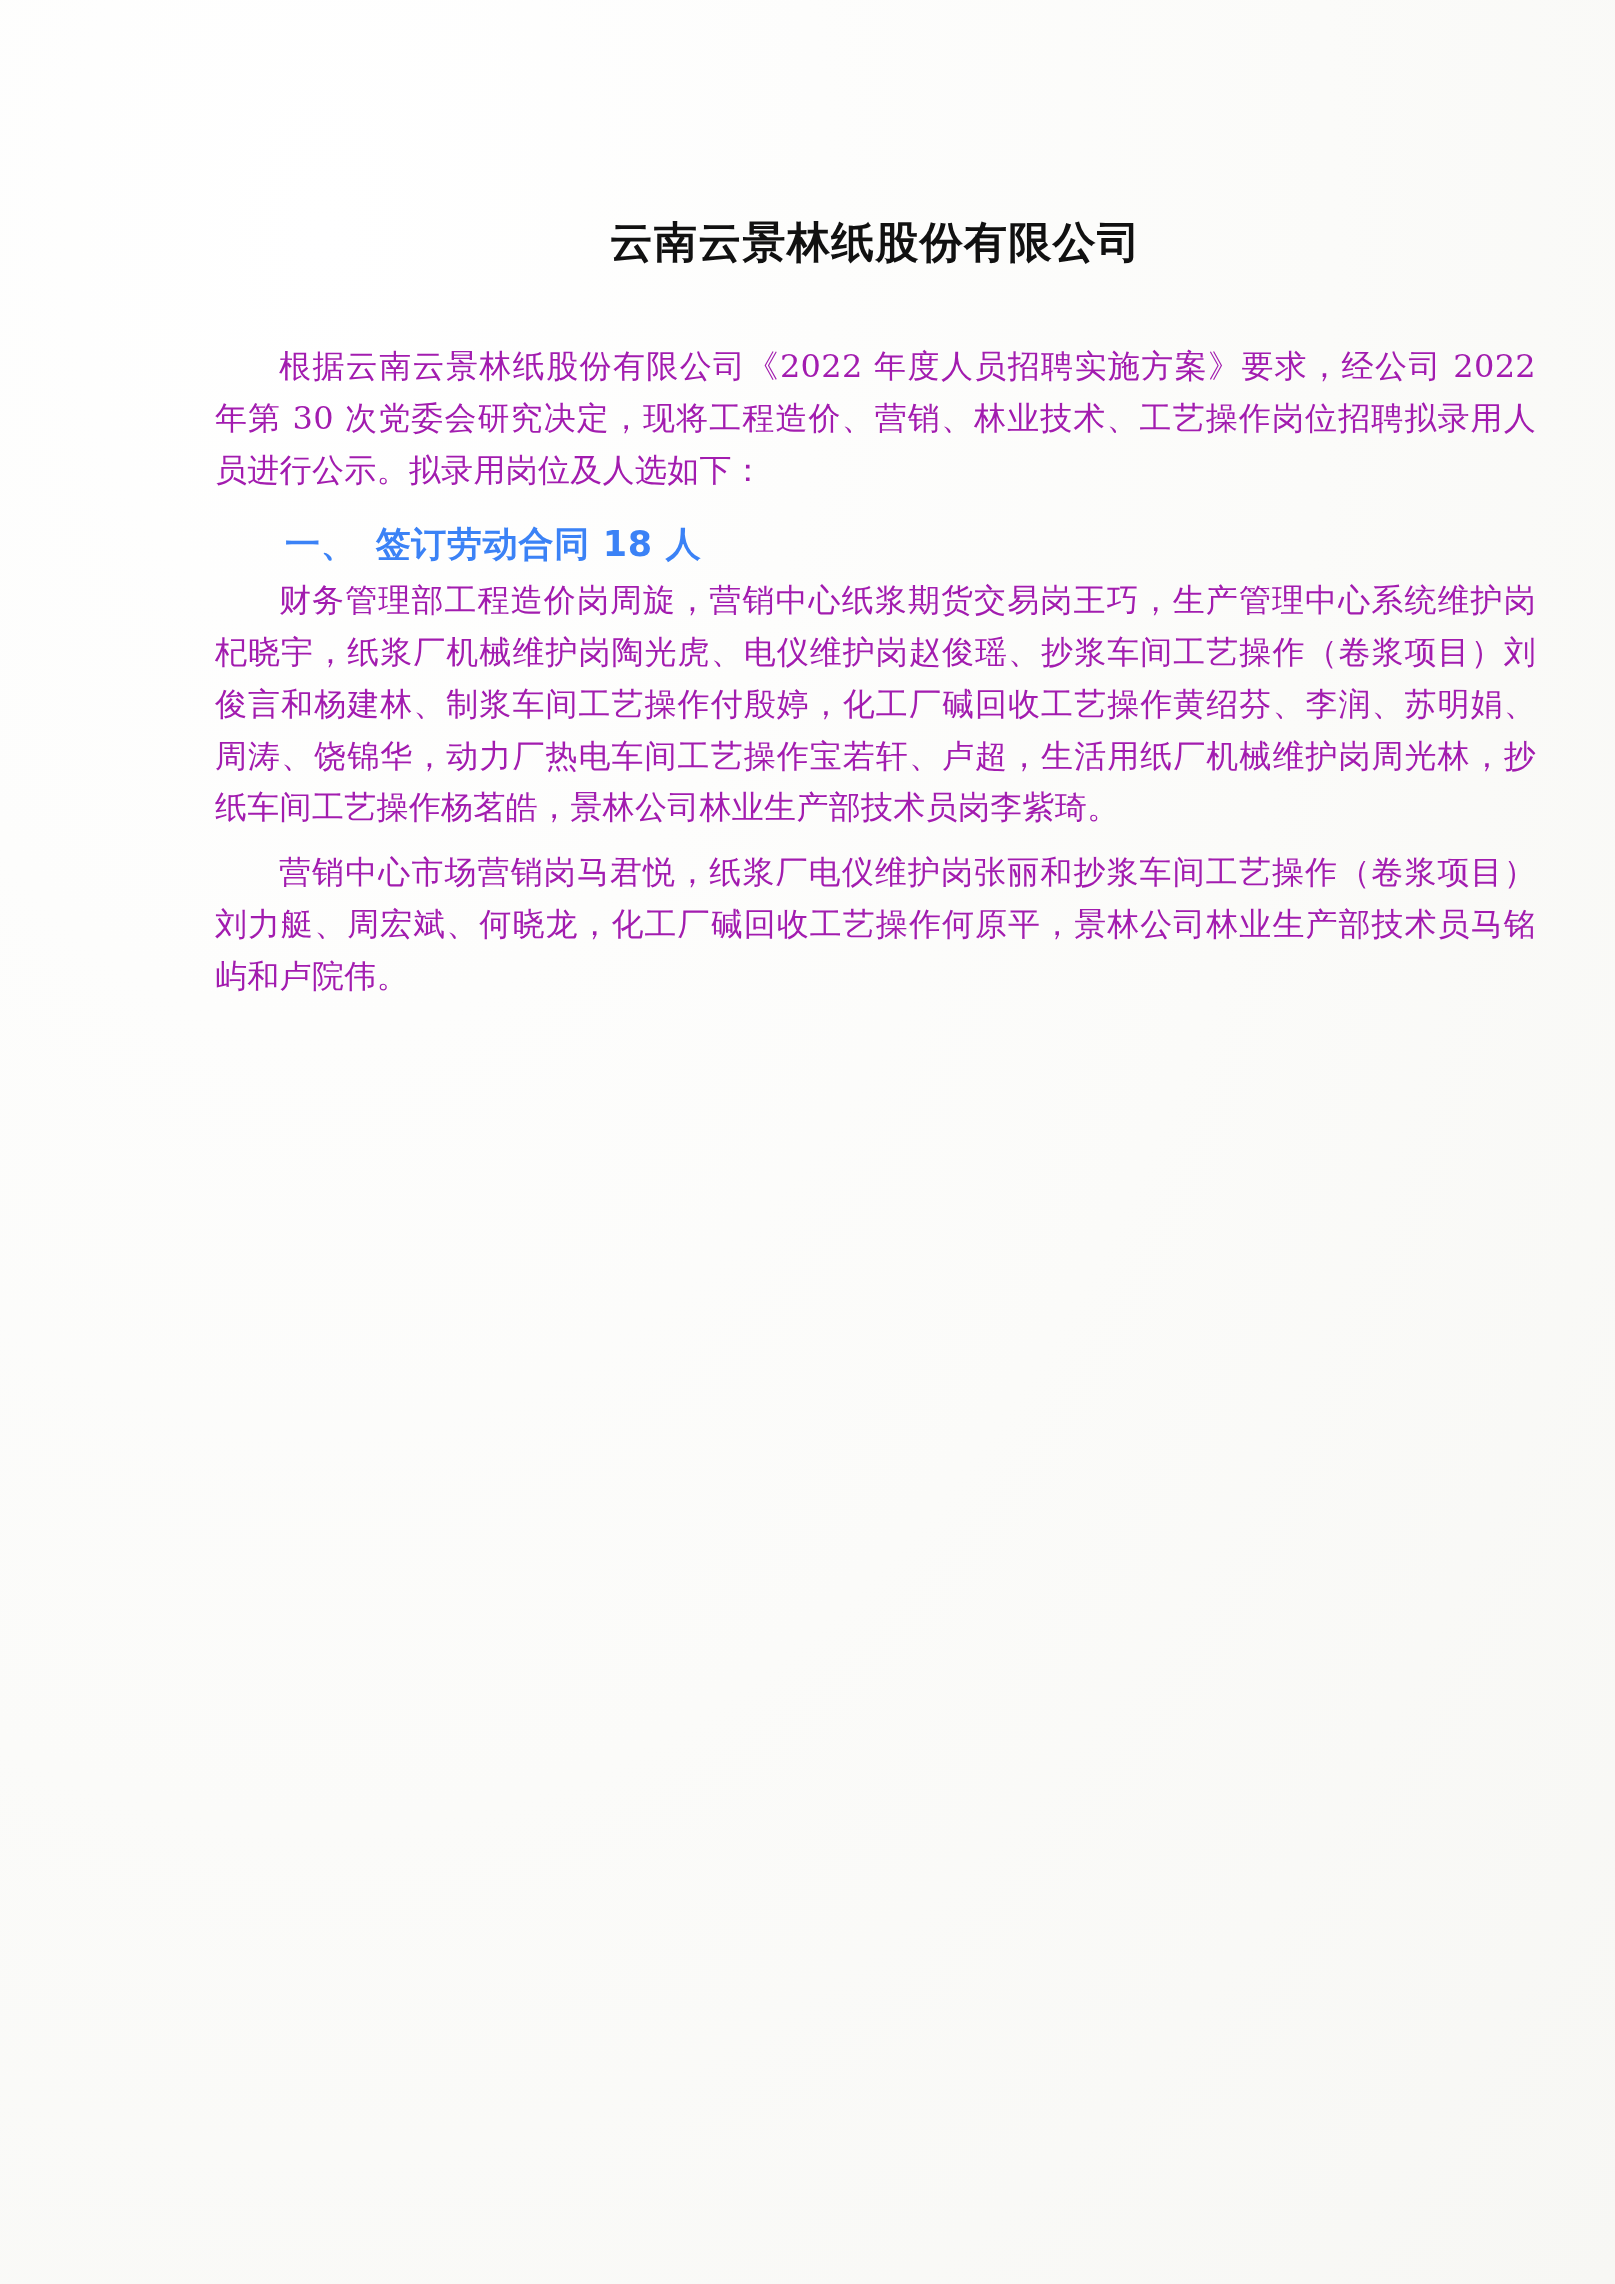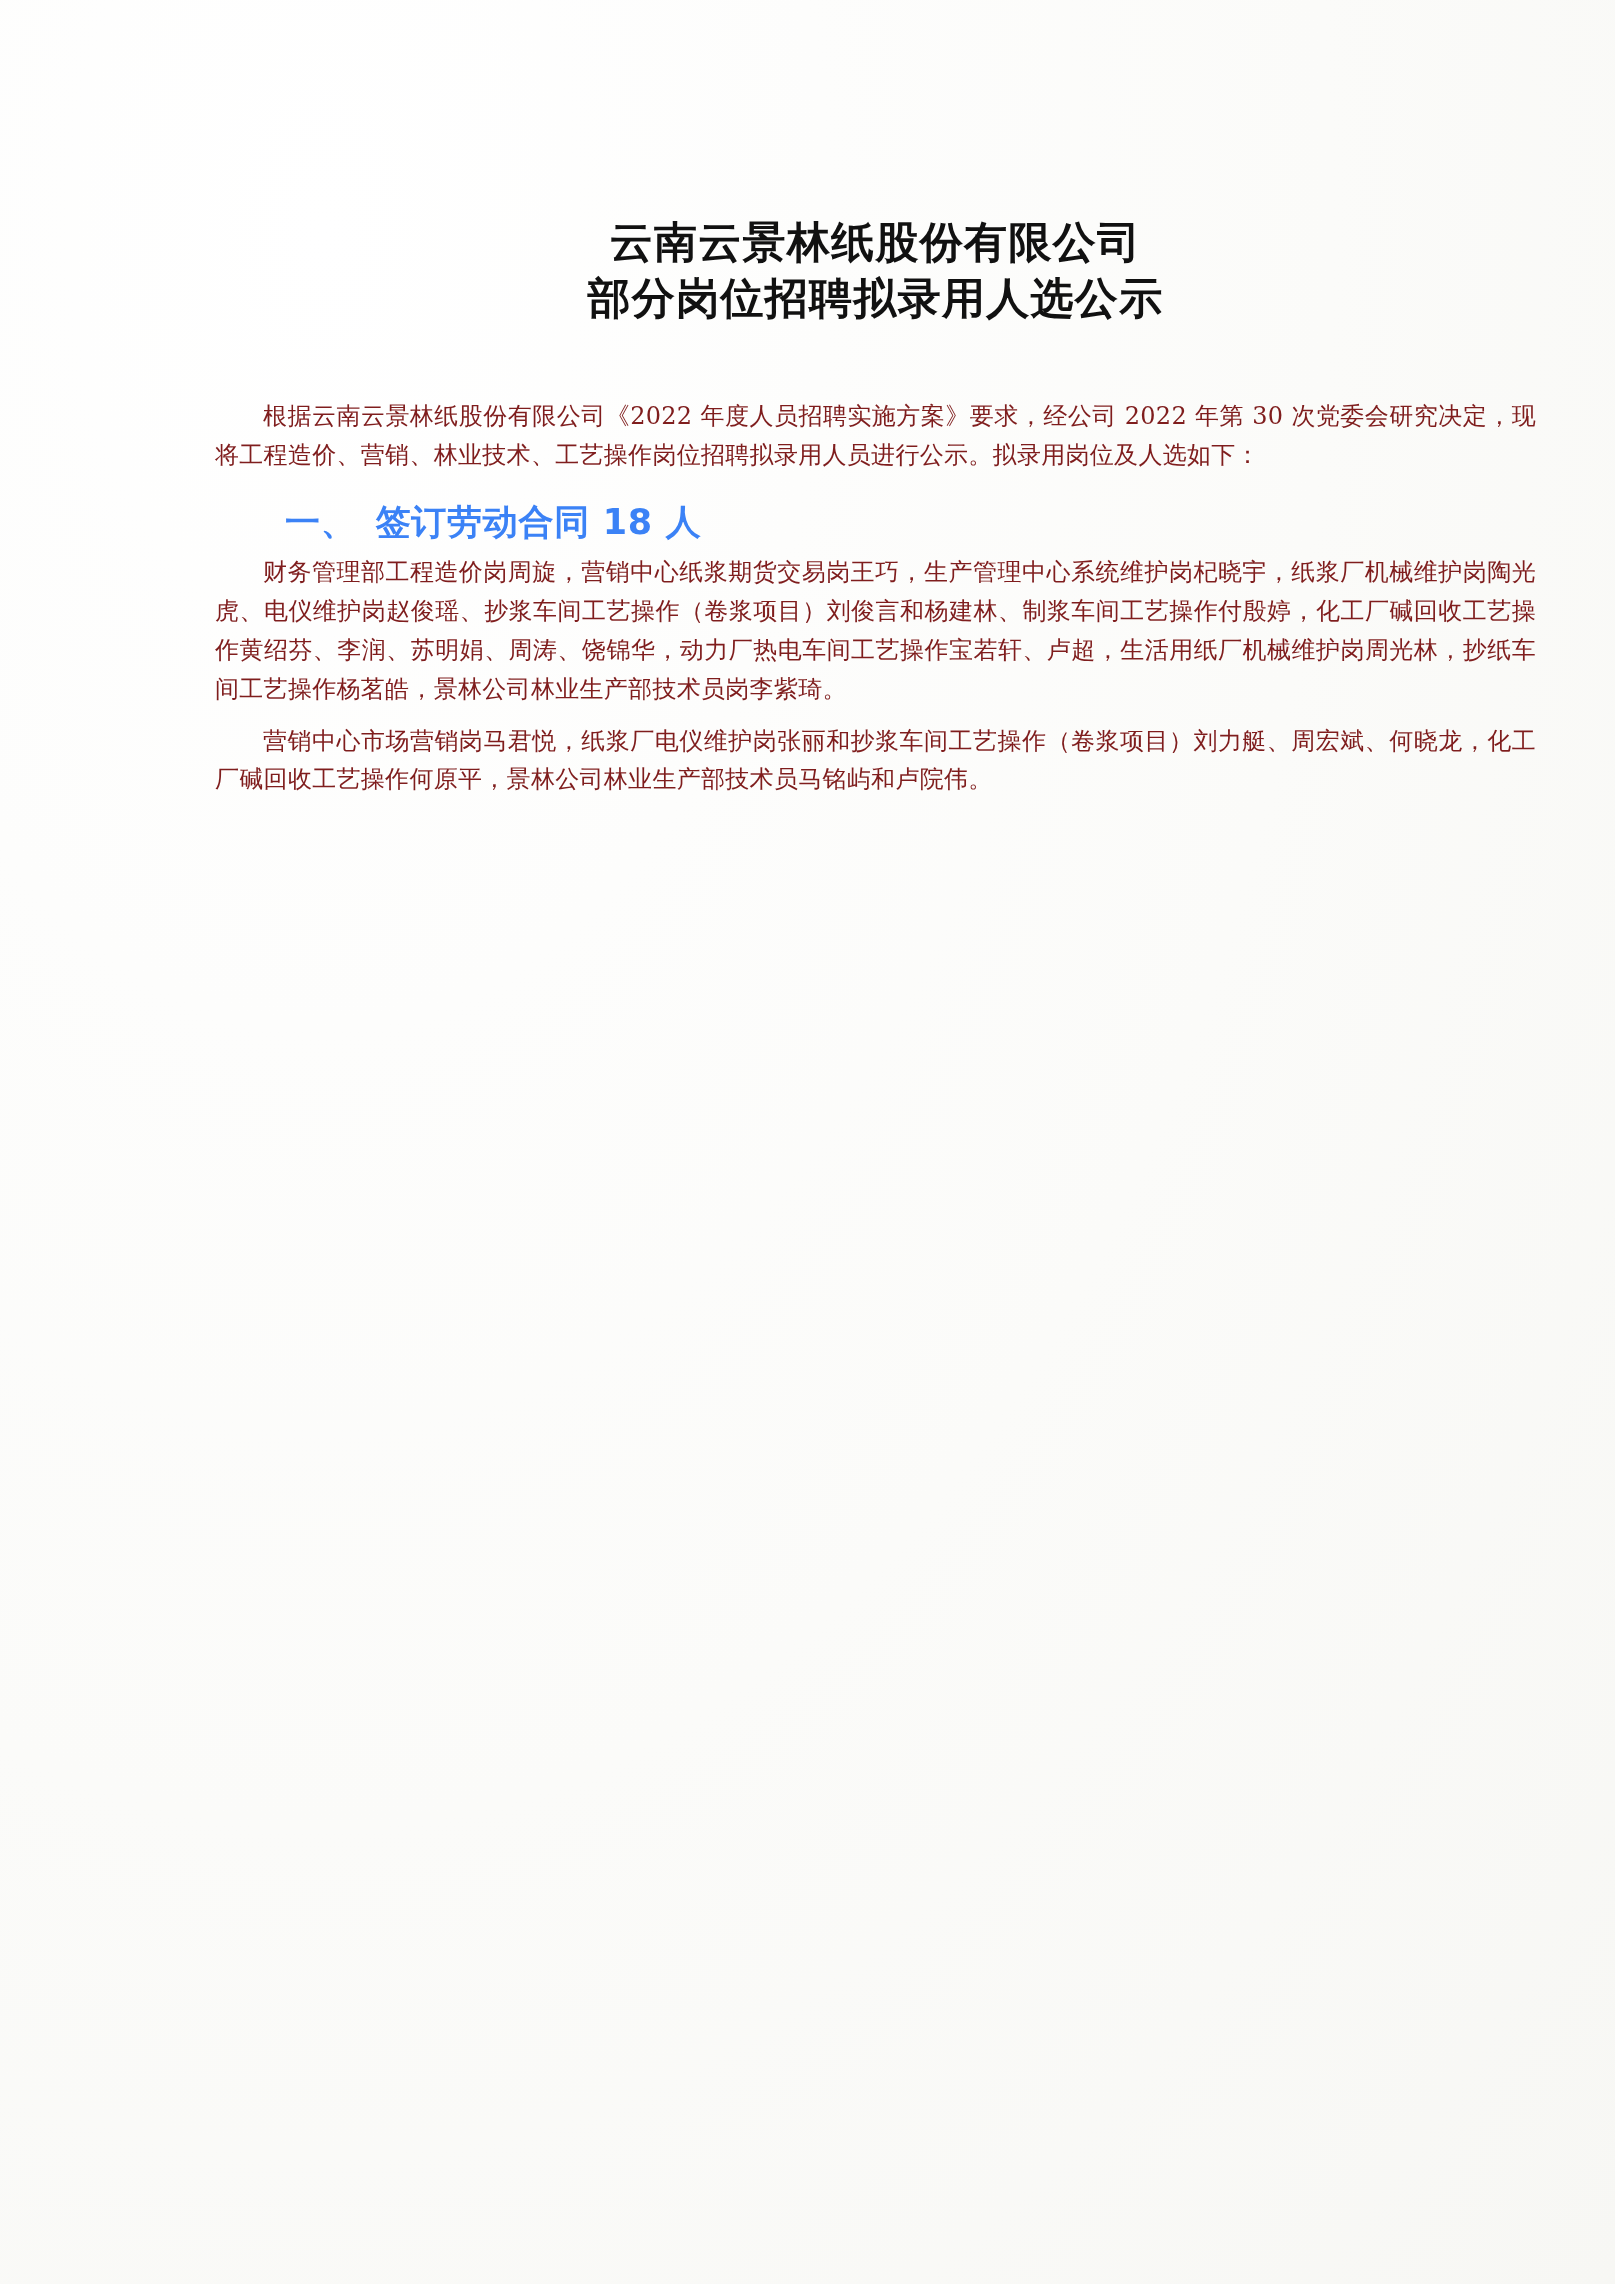--- a/index.html
+++ b/index.html
@@ -39,27 +39,27 @@
     line-height: 1.30;
     letter-spacing: 1.3px;
     color: #111111;
     margin: 0 0 70px 0;
   }
   .doc-title .line {
     display: block;
     white-space: nowrap;
   }
   .para {
-    font-size: 24px;
+    font-size: 32px;
     line-height: 1.62;
     text-align: justify;
     text-justify: inter-ideograph;
     margin: 0 0 3.9px 0;
     letter-spacing: 0.3px;
-    color: #7f1d1d;
+    color: #a21caf;
   }
   .para.indent {
     text-indent: 2em;
   }
   .section-head {
     font-family: "DejaVu Sans", "Liberation Sans", sans-serif;
     font-weight: 700;
     font-size: 35px;
     line-height: 1.62;
     letter-spacing: 0.7px;
@@ -76,21 +76,20 @@
 </head>
 <body>
 
 <div class="page">
   <div class="paper-tint"></div>
 
   <div class="content">
 
     <h1 class="doc-title">
       <span class="line">云南云景林纸股份有限公司</span>
-      <span class="line">部分岗位招聘拟录用人选公示</span>
     </h1>
 
     <p class="para indent">根据云南云景林纸股份有限公司《2022 年度人员招聘实施方案》要求，经公司 2022 年第 30 次党委会研究决定，现将工程造价、营销、林业技术、工艺操作岗位招聘拟录用人员进行公示。拟录用岗位及人选如下：</p>
 
     <div class="spacer-sm"></div>
 
     <div class="section-head">
       <span class="num">一、</span><span>签订劳动合同 18 人</span>
     </div>
 

